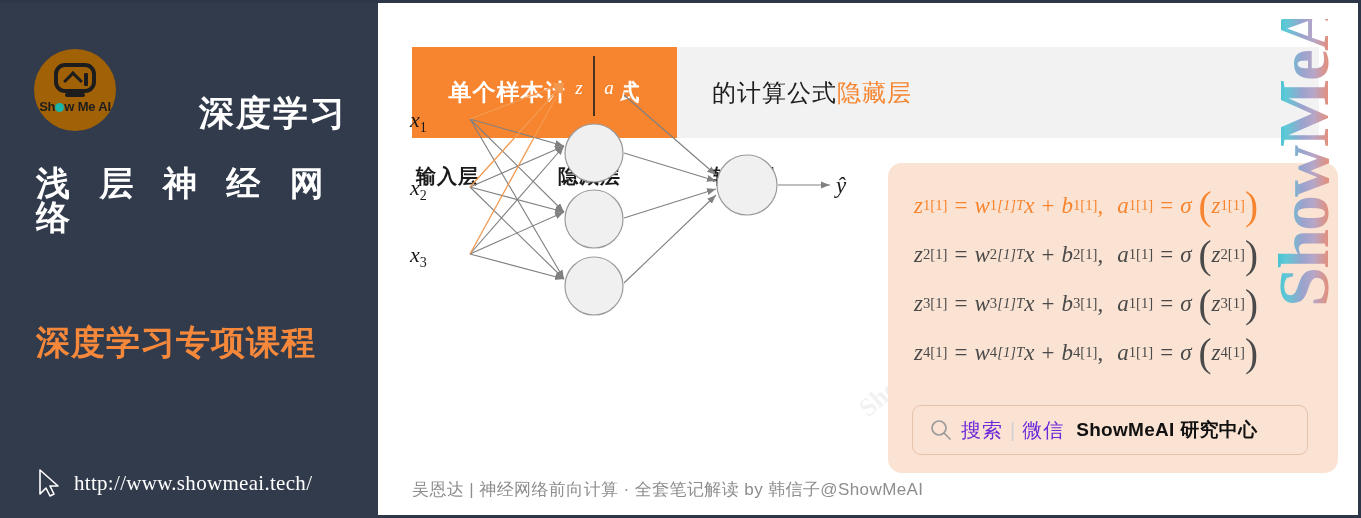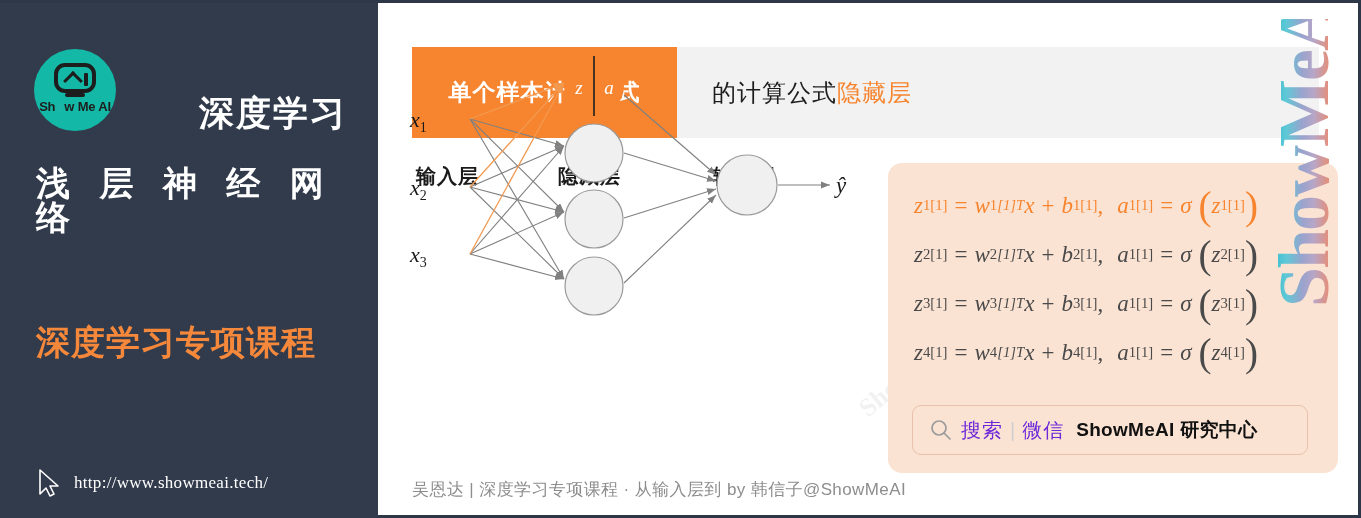--- a/index.html
+++ b/index.html
@@ -5,39 +5,39 @@
   html,body{margin:0;padding:0;background:#ffffff;}
   body{width:1361px;height:518px;overflow:hidden;font-family:"Liberation Sans","DejaVu Sans",sans-serif;}
 
   #slide{position:relative;width:1361px;height:518px;background:#ffffff;box-sizing:border-box;
          border-top:3px solid #2e3747;border-bottom:3px solid #2e3747;border-right:3px solid #2e3747;}
 
   
   .sidebar{position:absolute;left:0;top:0;width:378px;height:518px;background:#323b4b;overflow:hidden;}
 
   .logo-wrap{position:absolute;left:34px;top:46px;width:82px;height:82px;}
-  .logo-circle{width:82px;height:82px;border-radius:50%;background:#14b8a6;position:relative;}
+  .logo-circle{width:82px;height:82px;border-radius:50%;background:#a16207;position:relative;}
   .robot-face{position:absolute;left:20px;top:14px;width:42px;height:30px;border:4px solid #1d1d1d;border-radius:11px;box-sizing:border-box;}
   .robot-chev{position:absolute;left:8px;top:7px;width:11px;height:11px;border-left:3.5px solid #1d1d1d;border-top:3.5px solid #1d1d1d;transform:rotate(45deg);}
   .robot-bar{position:absolute;left:26px;top:6px;width:3.5px;height:13px;background:#1d1d1d;border-radius:1px;}
   .robot-neck{position:absolute;left:31px;top:44px;width:20px;height:3.5px;background:#1d1d1d;border-radius:2px;}
   .logo-text{position:absolute;left:0;top:50px;width:82px;text-align:center;
              font-size:13px;font-weight:bold;color:#1d1d1d;letter-spacing:-0.2px;font-family:"Liberation Sans",sans-serif;white-space:nowrap;}
   .logo-text .o-dot{display:inline-block;width:9px;height:9px;border-radius:50%;background:#1bb6a8;vertical-align:-1px;}
 
   .title-cn{position:absolute;left:199px;top:92px;font-size:35px;font-weight:bold;color:#ffffff;letter-spacing:2px;
             font-family:"Liberation Sans","DejaVu Sans",sans-serif;line-height:1;}
   .subtitle-cn{position:absolute;left:36px;top:163px;font-size:34px;font-weight:bold;color:#ffffff;letter-spacing:10px;
                font-family:"Liberation Sans","DejaVu Sans",sans-serif;line-height:1;}
   .highlight-cn{position:absolute;left:36px;top:322px;font-size:34px;font-weight:bold;color:#f5883b;letter-spacing:1px;
                 font-family:"Liberation Sans","DejaVu Sans",sans-serif;line-height:1;}
 
   .url-row{position:absolute;left:34px;bottom:22px;display:flex;align-items:center;gap:10px;}
   .cursor-icon{width:30px;height:32px;flex:none;}
-  .url-text{font-size:17px;color:#ffffff;font-family:"Liberation Serif","DejaVu Serif",serif;letter-spacing:0.3px;white-space:nowrap;}
+  .url-text{font-size:21px;color:#ffffff;font-family:"Liberation Serif","DejaVu Serif",serif;letter-spacing:0.3px;white-space:nowrap;}
 
   
   .content{position:absolute;left:378px;top:0;right:0;bottom:0;background:#ffffff;overflow:hidden;}
 
   .header{position:absolute;left:34px;top:44px;height:91px;right:0;}
   .header-bar{position:absolute;left:0;top:0;height:91px;width:907px;background:#f2f2f2;}
   .header-tag{position:absolute;left:0;top:0;width:265px;height:91px;background:#f7852f;
               display:flex;align-items:center;justify-content:center;}
   .header-tag span{color:#ffffff;font-size:23px;font-weight:bold;letter-spacing:1px;
                    font-family:"Liberation Sans","DejaVu Sans",sans-serif;}
@@ -262,15 +262,15 @@
           <stop offset="28%" stop-color="#5fc8d6"></stop>
           <stop offset="48%" stop-color="#9aa3cd"></stop>
           <stop offset="62%" stop-color="#b6a6c8"></stop>
           <stop offset="80%" stop-color="#e2907e"></stop>
           <stop offset="100%" stop-color="#e9a291"></stop>
         </linearGradient>
       </defs>
       <text x="-288" y="62" transform="rotate(-90 0 0) translate(0 0)" font-family="Liberation Serif, serif" font-size="72" font-weight="bold" fill="url(#wmg)" letter-spacing="-2">ShowMeAI</text>
     </svg>
 
-    <div class="footer">吴恩达 | 深度学习专项课程 · 从输入层到  by 韩信子@ShowMeAI</div>
+    <div class="footer">吴恩达 | 神经网络前向计算 · 全套笔记解读  by 韩信子@ShowMeAI</div>
   </div>
 </div>
 
 </body></html>

